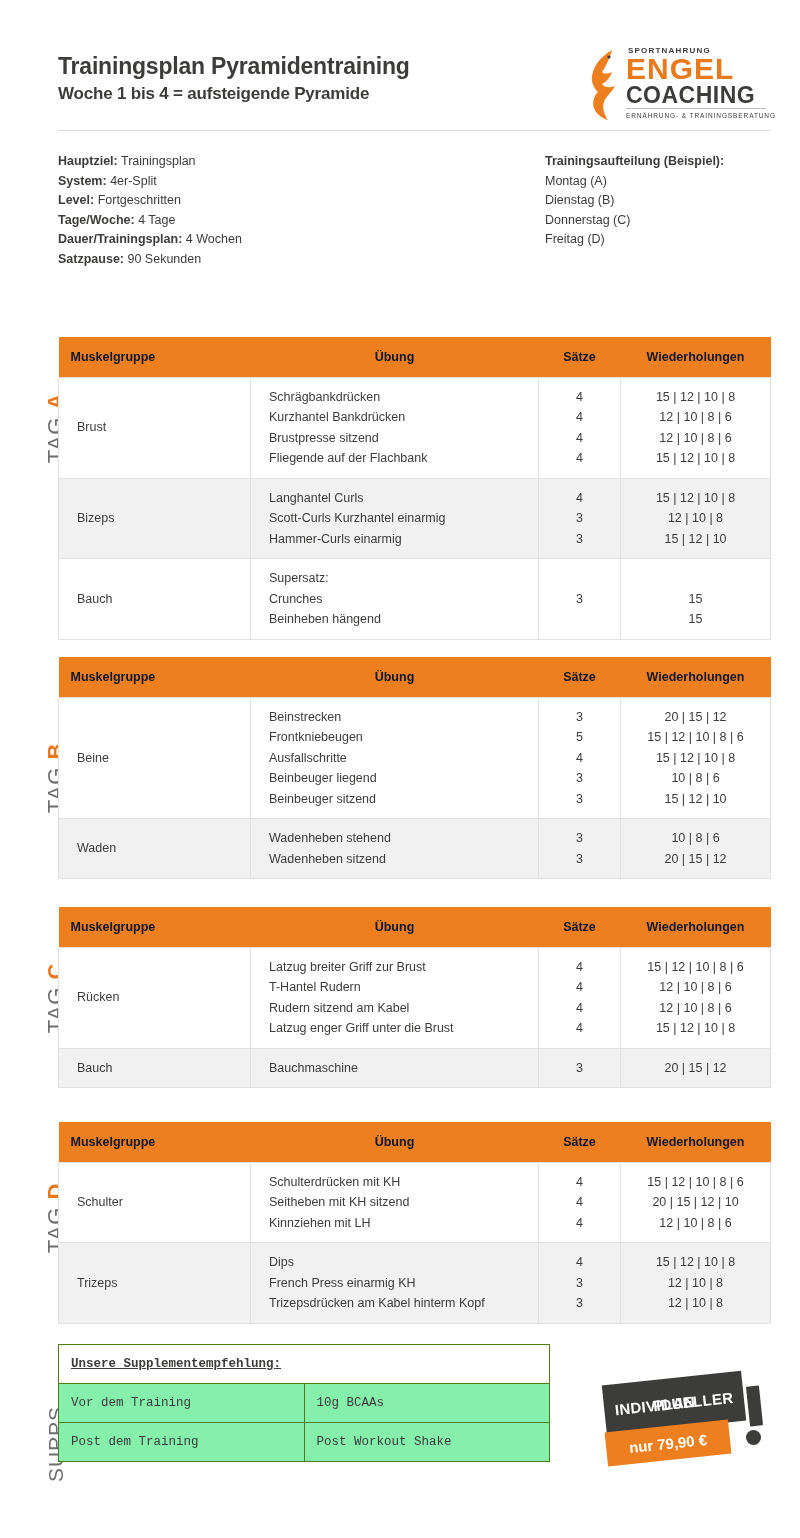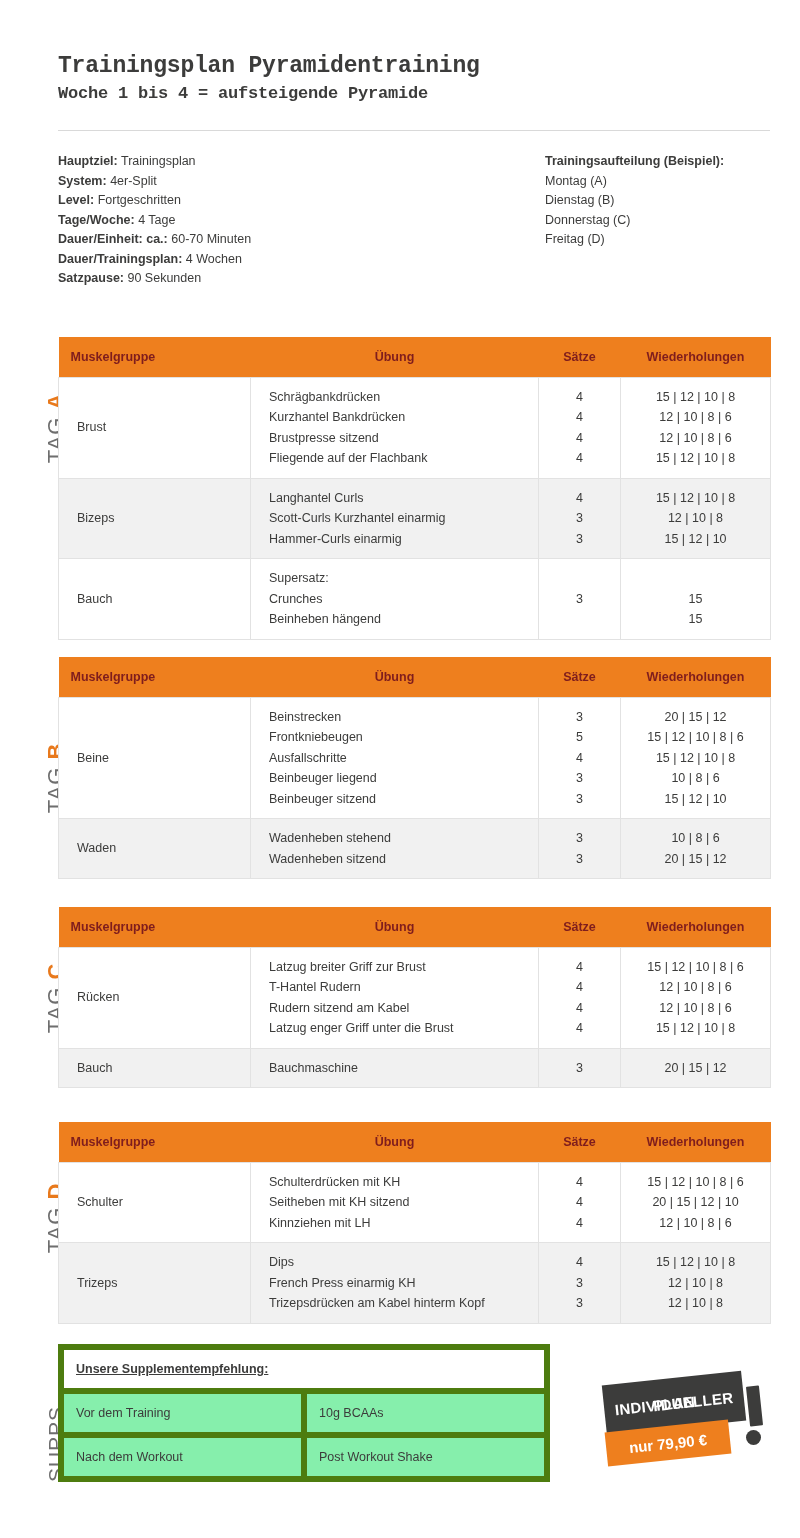--- a/index.html
+++ b/index.html
@@ -13,21 +13,21 @@
     position: relative;
     overflow: hidden;
   }
   .page { width:800px; height:1538px; position:relative; }
 
   
   .header {
     position:absolute; left:58px; top:40px; width:712px; height:86px;
     display:flex; align-items:flex-start; justify-content:space-between;
   }
-  .title-block { padding-top:12px;font-family:Liberation Mono, monospace; }
+  .title-block { padding-top:12px; }
   .title-main {
     font-size:23px; font-weight:bold; color:#3c3c3b; letter-spacing:-0.2px;
     line-height:1.25;
   }
   .title-sub {
     font-size:17px; font-weight:bold; color:#3c3c3b; letter-spacing:-0.2px;
     line-height:1.35; margin-top:2px;
   }
   .header-rule {
     position:absolute; left:58px; top:130px; width:712px; height:1px; background:#d9d9d9;
@@ -73,21 +73,21 @@
   }
   .daylabel .accent { color:#e8791c; font-weight:bold; }
 
   
   .tbl {
     position:absolute; left:58px; width:712px;
     border-collapse:collapse; table-layout:fixed;
     font-size:12.5px;
   }
   .tbl th {
-    background:#ee7f1e; color:#7f1d1d; font-weight:bold; font-size:12.5px;
+    background:#ee7f1e; color:#0f172a; font-weight:bold; font-size:12.5px;
     height:40px; padding:0 12px; text-align:center; border:none;
     vertical-align: middle;
   }
   .tbl th.left { text-align:left; }
   .tbl td {
     border:1px solid #e2e2e2; padding:9px 18px; vertical-align:middle;
     color:#3c3c3b; line-height:20.5px;
   }
   .tbl td.grp { width:192px; }
   .tbl td.ex { width:288px; }
@@ -100,21 +100,21 @@
   .tbl col.c3 { width:82px; }
   .tbl col.c4 { width:150px; }
   .cellline { display:block; }
 
   
   .supps-tbl {
     position:absolute; left:58px; width:492px; border-collapse:collapse;
     table-layout:fixed; font-size:12.5px;
   }
   .supps-tbl td {
-    border:6px solid #4d7c0f; padding:12px 12px; color:#3c3c3b; vertical-align:middle;
+    border:1px solid #4d7c0f; padding:12px 12px; color:#3c3c3b; vertical-align:middle;font-family:Liberation Mono, monospace;
   }
   .supps-tbl td.a { width:196px; }
   .supps-tbl td.b { width:296px; }
   .supps-head td {
     background:#ffffff; font-weight:bold; text-decoration:underline; color:#3c3c3b;
   }
   .supps-tbl tr.alt td { background:#86efac; }
 
   
   .badge { position:absolute; left:596px; top:1374px; width:176px; height:120px; }
@@ -152,29 +152,39 @@
 <body>
 
 <div class="page">
 
   <div class="header">
     <div class="title-block">
       <div class="title-main">Trainingsplan Pyramidentraining</div>
       <div class="title-sub">Woche 1 bis 4 = aufsteigende Pyramide</div>
     </div>
 
+    <div class="logo">
+      <svg class="logo-bird" viewBox="0 0 44 74">
+        <path d="M30 2 C20 8, 12 16, 10 28 C9 34, 12 40, 16 44 C12 48, 10 54, 12 60 C14 66, 20 70, 26 72 C22 66, 20 60, 22 54 C24 48, 30 44, 33 38 C28 40, 23 40, 20 36 C24 34, 28 30, 30 24 C26 26, 22 26, 20 24 C24 18, 28 10, 30 2 Z" fill="#ee7f1e"></path>
+        <circle cx="27" cy="9" r="1.6" fill="#3c3c3b"></circle>
+      </svg>
+      <div class="logo-sport">SPORTNAHRUNG</div>
+      <div class="logo-engel">ENGEL</div>
+      <div class="logo-coaching">COACHING</div>
+      <div class="logo-rule"></div>
+      <div class="logo-tag">ERNÄHRUNG- &amp; TRAININGSBERATUNG</div>
+    </div>
   </div>
   <div class="header-rule"></div>
 
   <div class="meta-left">
     <div class="meta-line"><b>Hauptziel:</b> <span>Trainingsplan</span></div>
     <div class="meta-line"><b>System:</b> <span>4er-Split</span></div>
     <div class="meta-line"><b>Level:</b> <span>Fortgeschritten</span></div>
     <div class="meta-line"><b>Tage/Woche:</b> <span>4 Tage</span></div>
-    <div class="meta-line"><b>Dauer/Einheit: ca.:</b> <span>60-70 Minuten</span></div>
     <div class="meta-line"><b>Dauer/Trainingsplan:</b> <span>4 Wochen</span></div>
     <div class="meta-line"><b>Satzpause:</b> <span>90 Sekunden</span></div>
   </div>
 
   <div class="meta-right">
     <div class="meta-head">Trainingsaufteilung (Beispiel):</div>
     <div class="meta-line">Montag (A)</div>
     <div class="meta-line">Dienstag (B)</div>
     <div class="meta-line">Donnerstag (C)</div>
     <div class="meta-line">Freitag (D)</div>
@@ -429,21 +439,21 @@
   <table class="supps-tbl" style="top:1344px;">
     <tbody>
       <tr class="supps-head">
         <td class="a" colspan="2">Unsere Supplementempfehlung:</td>
       </tr>
       <tr class="alt">
         <td class="a">Vor dem Training</td>
         <td class="b">10g BCAAs</td>
       </tr>
       <tr class="alt">
-        <td class="a">Nach dem Workout</td>
+        <td class="a">Post dem Training</td>
         <td class="b">Post Workout Shake</td>
       </tr>
     </tbody>
   </table>
 
   <div class="badge">
     <div class="badge-dark">
       <span>
         <span>INDIVIDUELLER</span>
         <span>PLAN</span>

